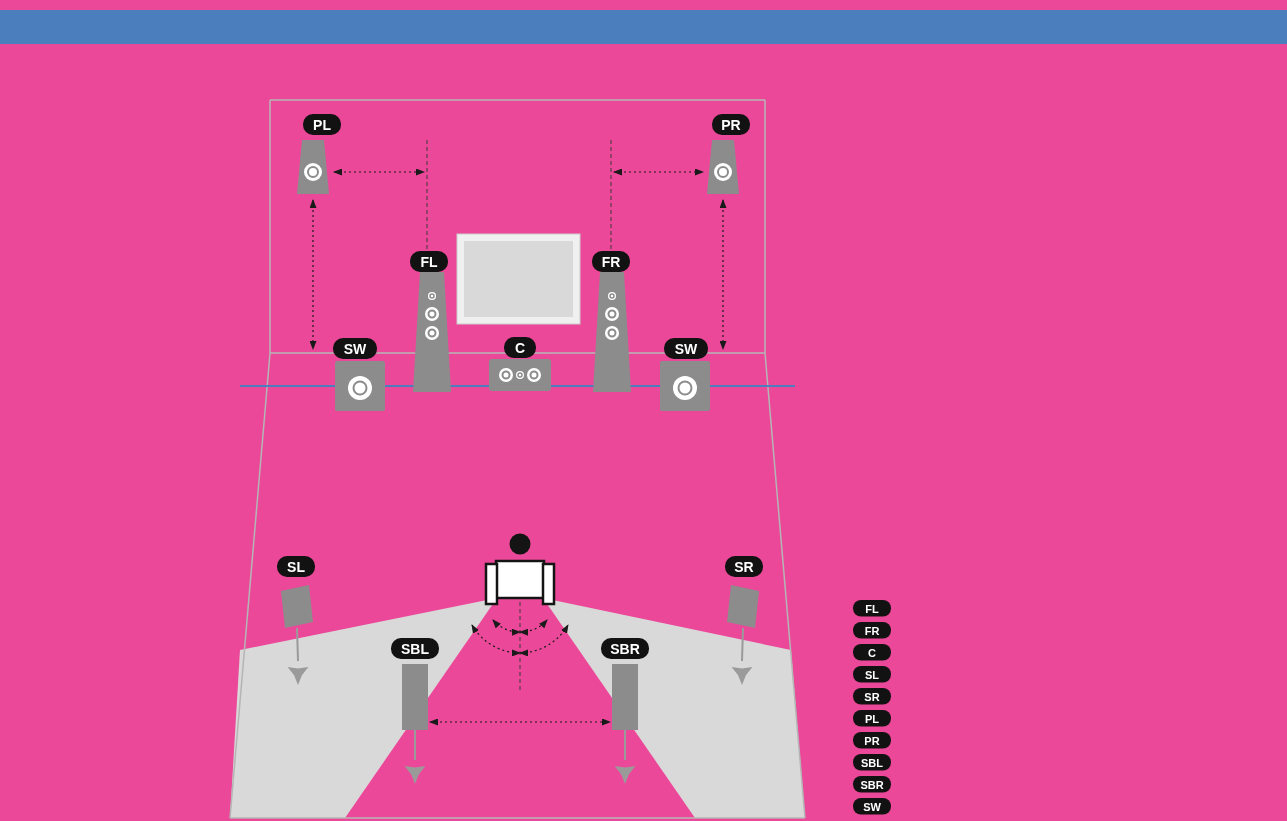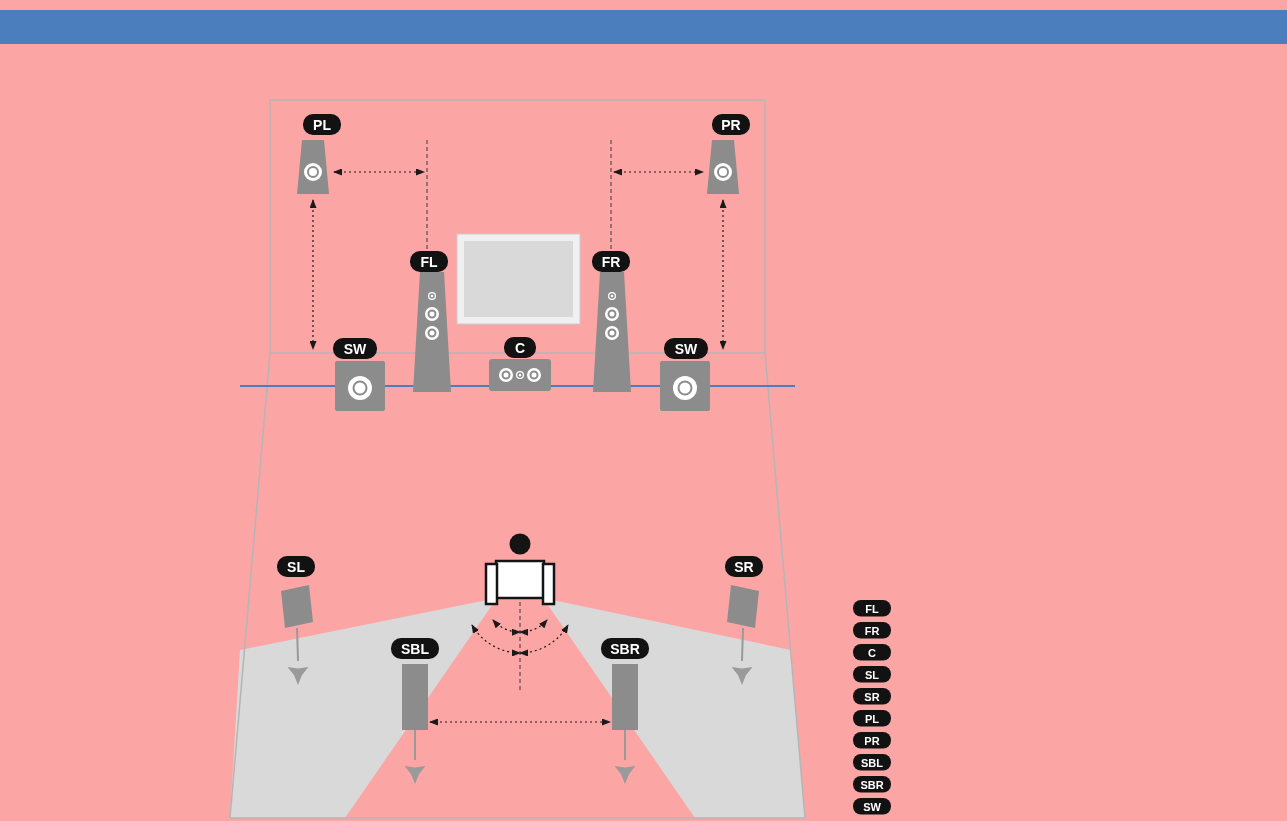--- a/index.html
+++ b/index.html
@@ -1,16 +1,16 @@
 <!DOCTYPE html>
 <html><head>
 <meta charset="utf-8">
 <style>
   html,body{margin:0;padding:0;background:#ffffff;}
-  .page{position:relative;width:1287px;height:821px;background:#fca5a5;overflow:hidden;font-family:"Liberation Sans",sans-serif;}
+  .page{position:relative;width:1287px;height:821px;background:#ec4899;overflow:hidden;font-family:"Liberation Sans",sans-serif;}
   .header-bar{position:absolute;left:0;top:10px;width:1287px;height:34px;background:#4a7ebd;}
   svg{position:absolute;left:0;top:0;}
   .badge{fill:#121212;}
   .badge-text{fill:#ffffff;font-family:"Liberation Sans",sans-serif;font-weight:bold;font-size:14px;text-anchor:middle;dominant-baseline:central;}
   .legend-text{fill:#ffffff;font-family:"Liberation Sans",sans-serif;font-weight:bold;font-size:11px;text-anchor:middle;dominant-baseline:central;}
   .room{fill:none;stroke:#b5b5b5;stroke-width:1.5;}
   .spk{fill:#8c8c8c;}
   .ring-outer{fill:#ffffff;}
   .ring-inner{fill:none;stroke:#8c8c8c;stroke-width:2;}
   .ring-inner-sm{fill:none;stroke:#8c8c8c;stroke-width:1.5;}

